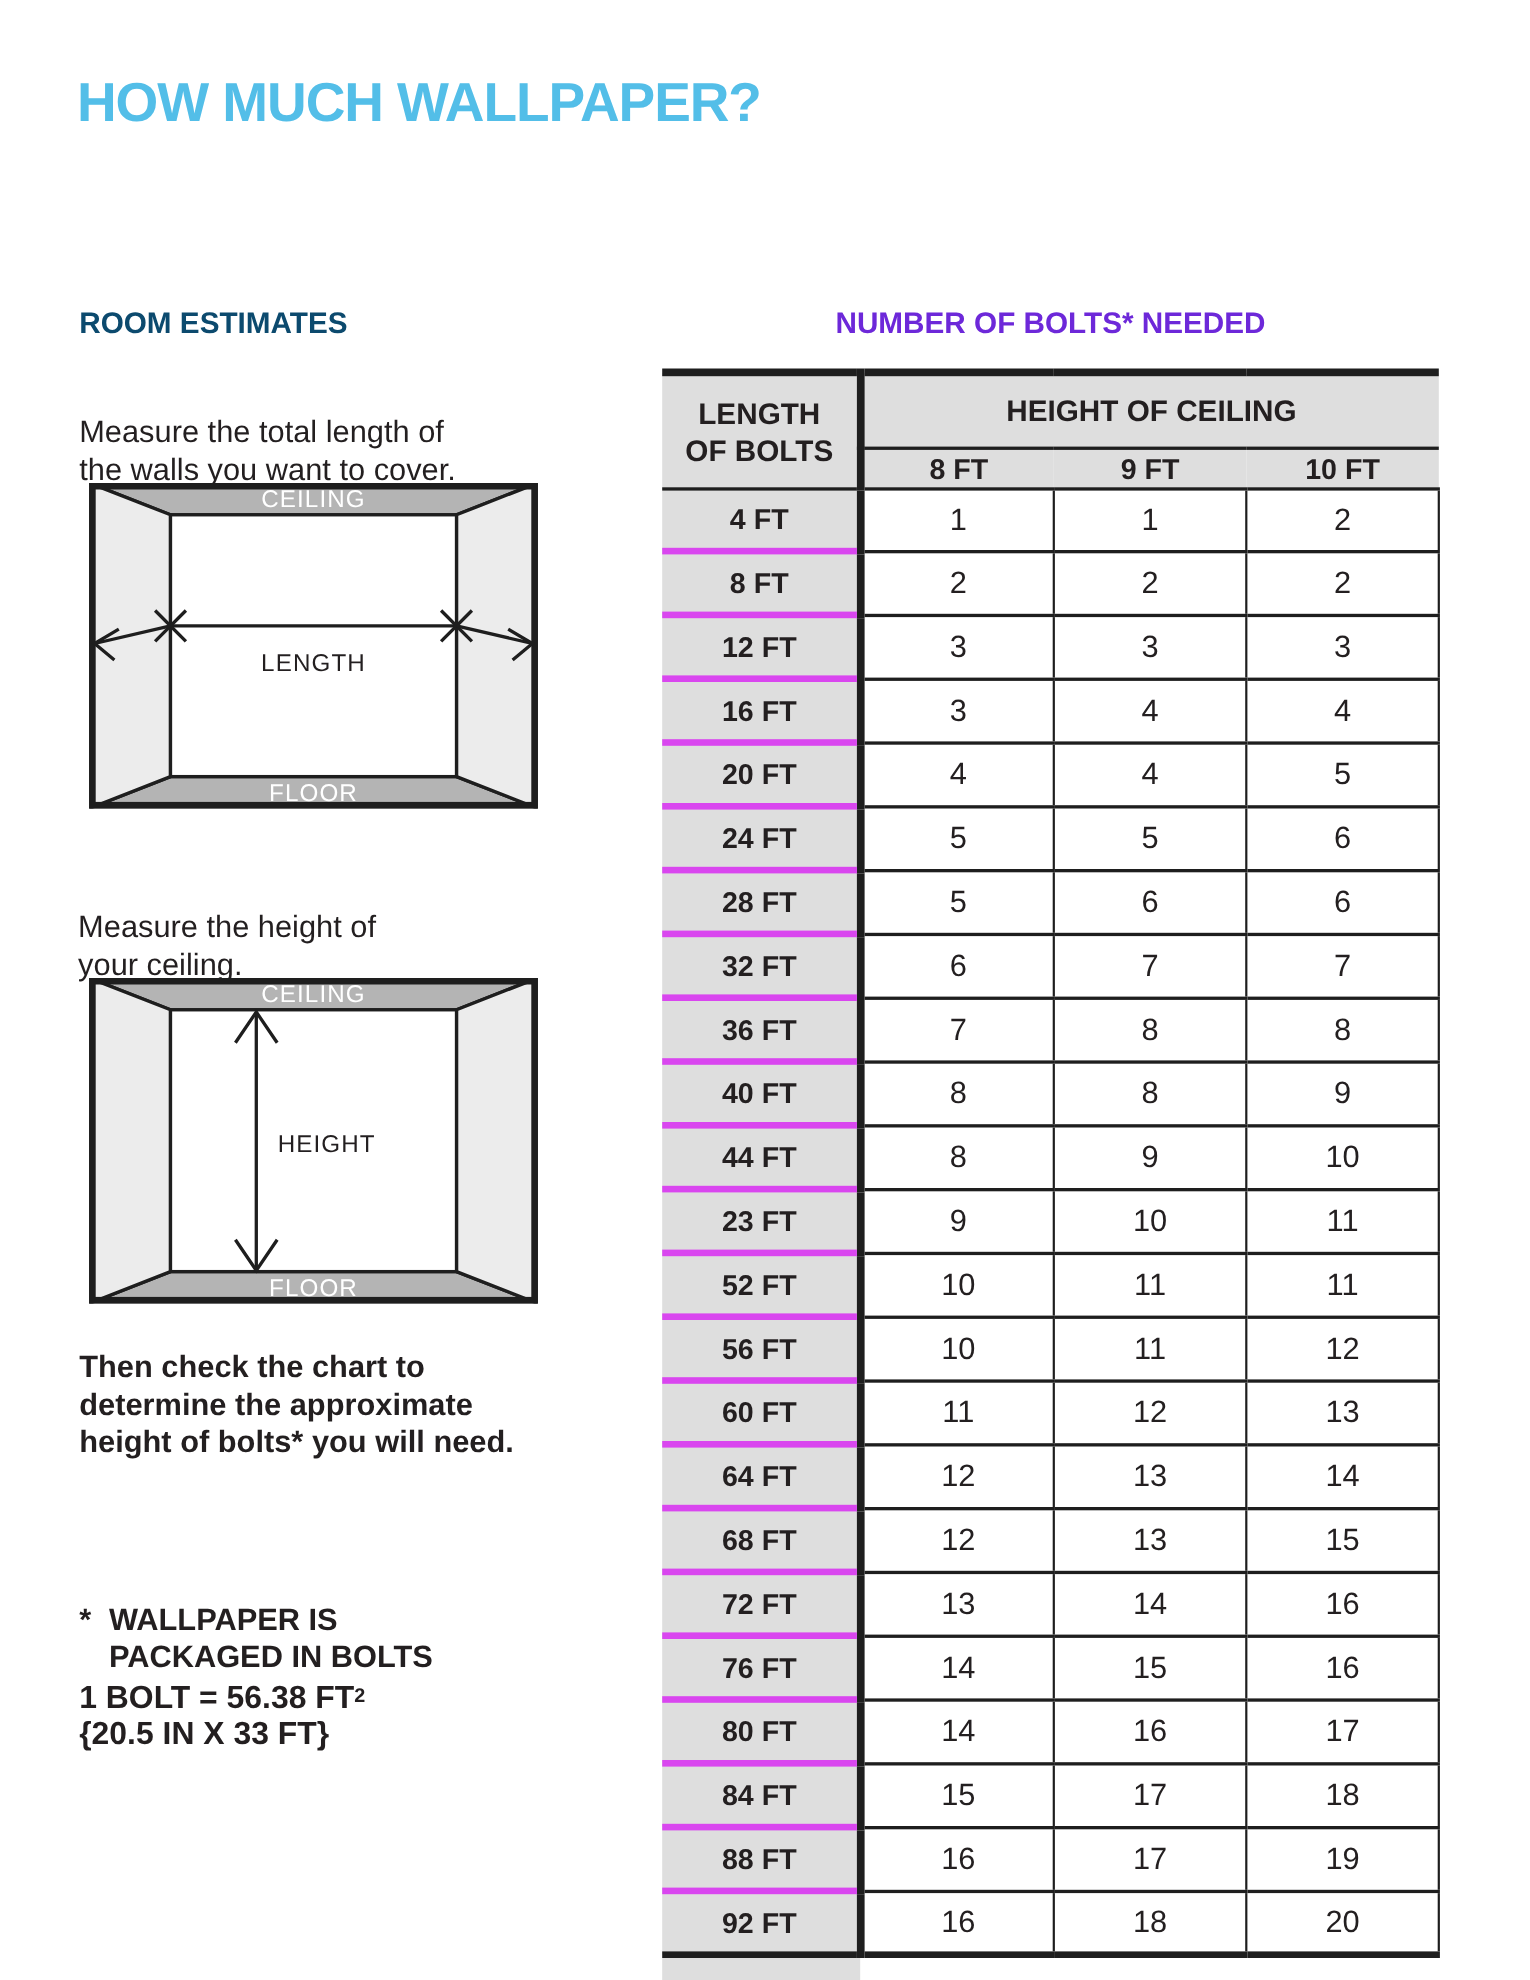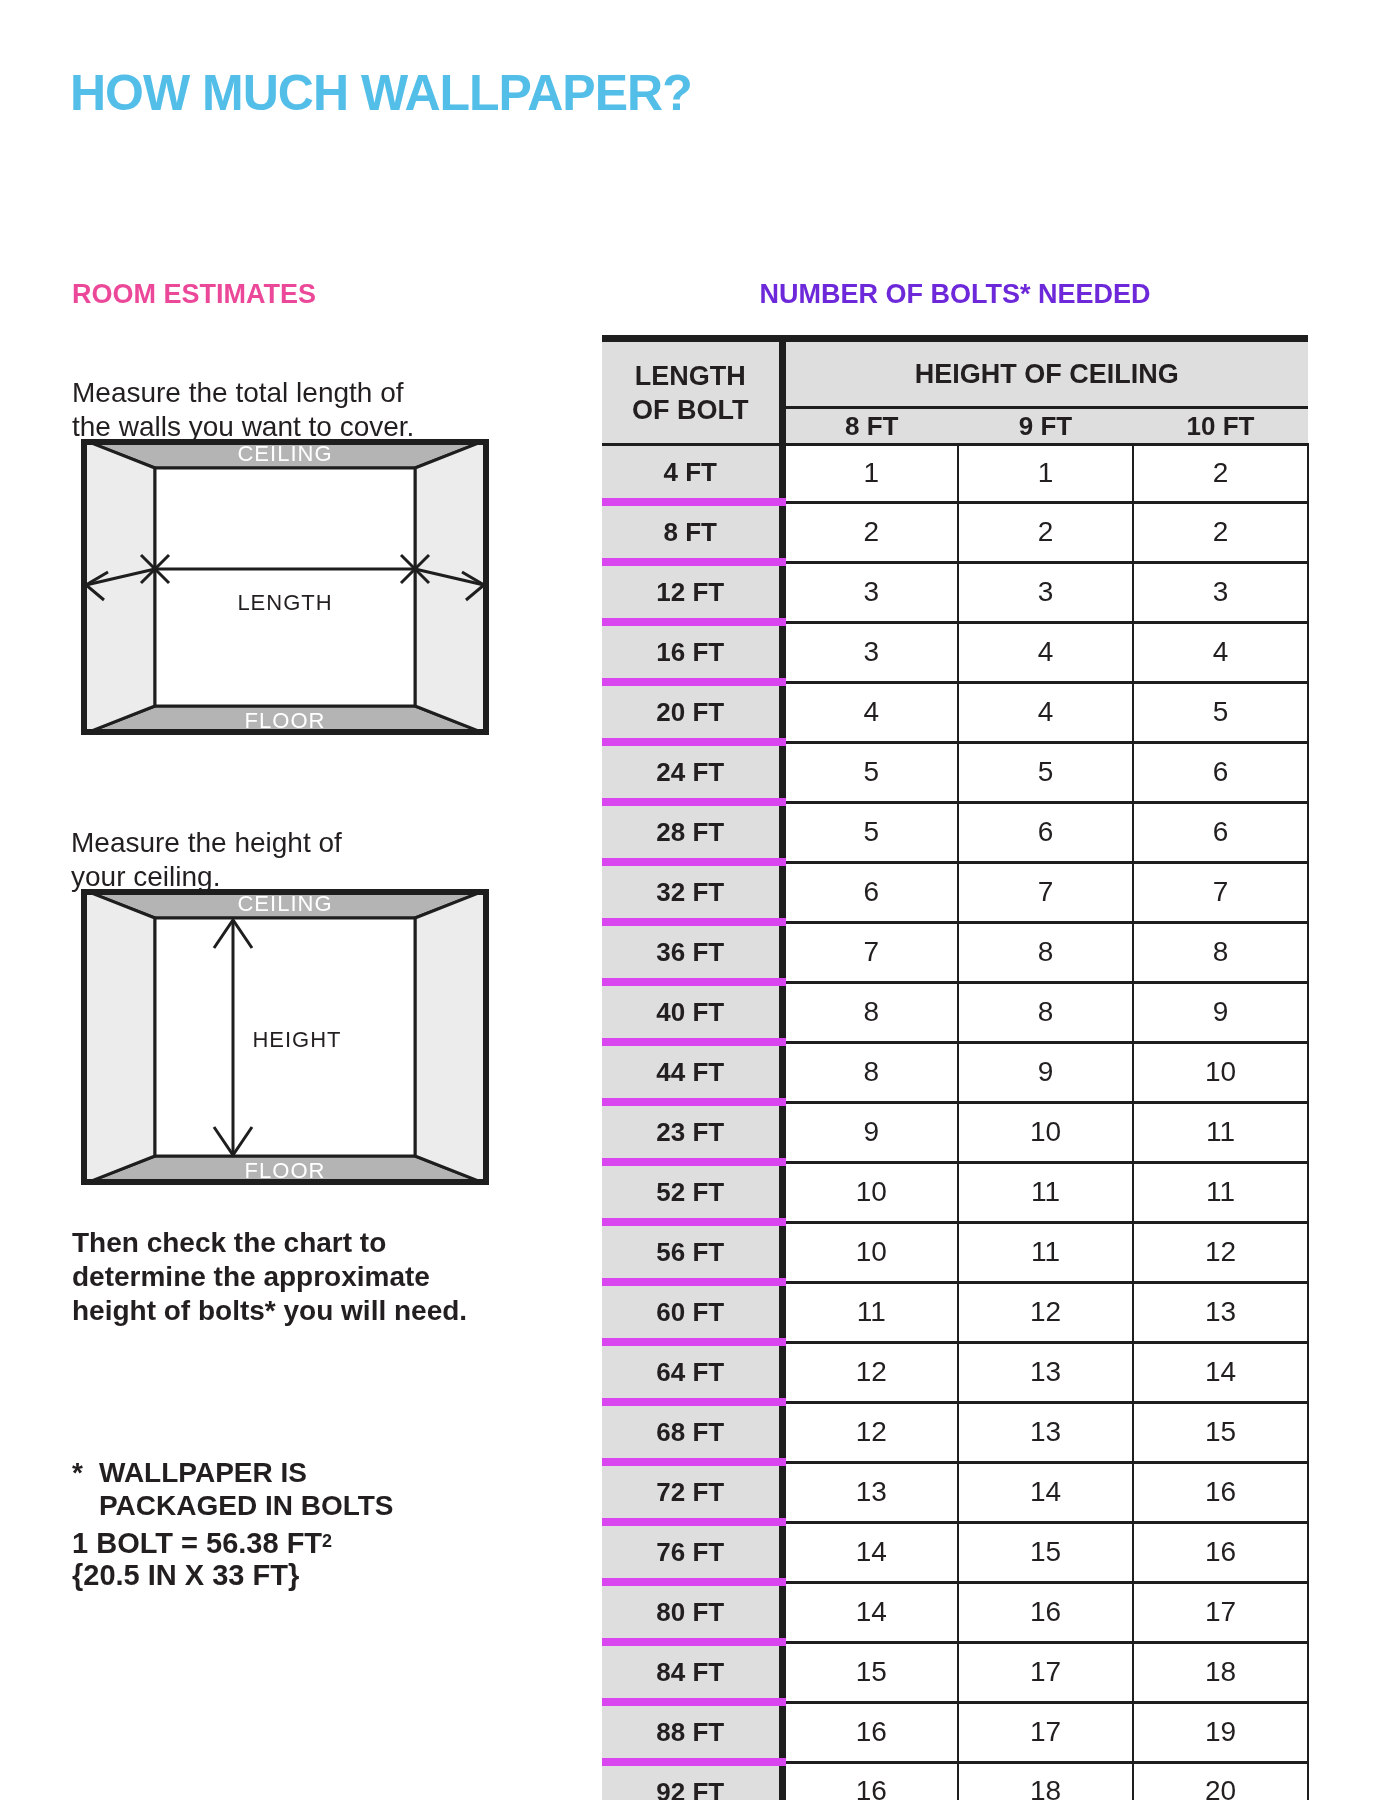--- a/index.html
+++ b/index.html
@@ -11,21 +11,21 @@
     color:#231F20;
     overflow:hidden;
   }
   .abs{position:absolute;margin:0;}
   .page-title{
     left:70px;top:64px;
     font-size:50px;font-weight:bold;letter-spacing:-1px;
     color:#53BEE8;
   }
   .section-heading{
-    font-size:27px;font-weight:bold;color:#ec4899;letter-spacing:0px;text-align:right;
+    font-size:27px;font-weight:bold;color:#0c4a6e;letter-spacing:0px;text-align:right;
   }
   .h-left{left:72px;top:279px;}
   .body-text{
     font-size:28px;line-height:34px;color:#231F20;margin-top:48px;
   }
   .p1{left:72px;top:328px;}
   .p2{left:71px;top:778px;}
   .p3{left:72px;top:1178px;font-weight:bold;}
   .diagram{position:absolute;left:81px;width:408px;height:296px;}
   .d1{top:439px;}
@@ -73,21 +73,21 @@
   }
   td.subhdr{
     background:#DEDEDE;
     border-bottom:3px solid #1E1E1E;
     height:34px;
     font-weight:bold;font-size:26px;
   }
   td.rowlabel{
     background:#DEDEDE;
     border-right:7px solid #1E1E1E;
-    border-bottom:8px solid #d946ef;
+    border-bottom:6px solid #d946ef;
     font-weight:bold;font-size:26px;
     height:52px;
   }
   td.val{
     background:#ffffff;
     border:2px solid #1E1E1E;
     border-top-width:3px;border-bottom-width:3px;
     font-size:28px;
     height:52px;
   }
@@ -180,21 +180,21 @@
       <colgroup>
         <col style="width:180px">
           <col style="width:176px">
           <col style="width:175px">
           <col style="width:175px">
       </colgroup>
       <thead>
         <tr>
           <td class="corner" rowspan="2">
             <span>LENGTH</span><br>
-            <span>OF BOLT</span>
+            <span>OF BOLTS</span>
           </td>
           <td class="hoc" colspan="3">HEIGHT OF CEILING</td>
         </tr>
         <tr>
           <td class="subhdr">8 FT</td>
           <td class="subhdr">9 FT</td>
           <td class="subhdr">10 FT</td>
         </tr>
       </thead>
       <tbody>

